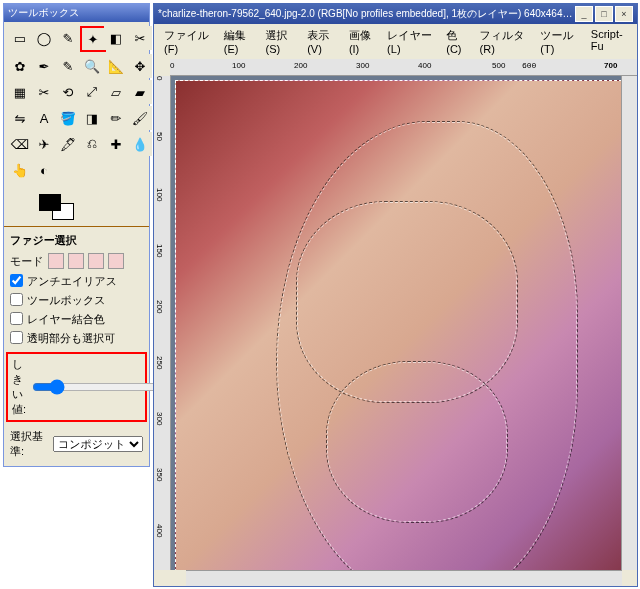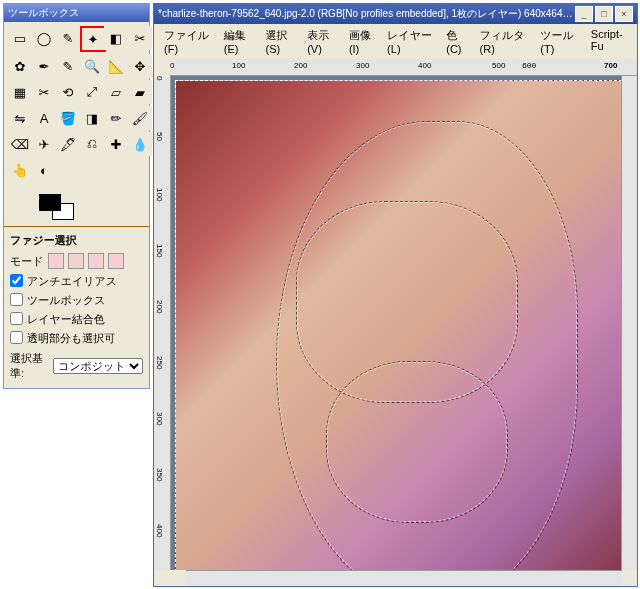--- a/index.html
+++ b/index.html
@@ -106,20 +106,27 @@
         <span>ツールボックス</span>
       </label>
     <label class="chk">
         <input type="checkbox" style="">
         <span>レイヤー結合色</span>
       </label>
     <label class="chk">
         <input type="checkbox" style="">
         <span>透明部分も選択可</span>
       </label>
+    <div class="thresh">
+      <div class="thresh-row">
+        <span>しきい値:</span>
+        <input type="range" min="0" max="255" value="38" style="">
+        <input type="text" value="37.8" style="">
+      </div>
+    </div>
     <div class="sel-row">
       <span>選択基準:</span>
       <select><option>コンポジット</option></select>
     </div>
   </div>
 </div>
 
 <div class="mainwin">
   <div class="mw-title">
     <span class="mw-title-text">*charlize-theron-79562_640.jpg-2.0 (RGB[No profiles embedded], 1枚のレイヤー) 640x464 – GIMP</span>

